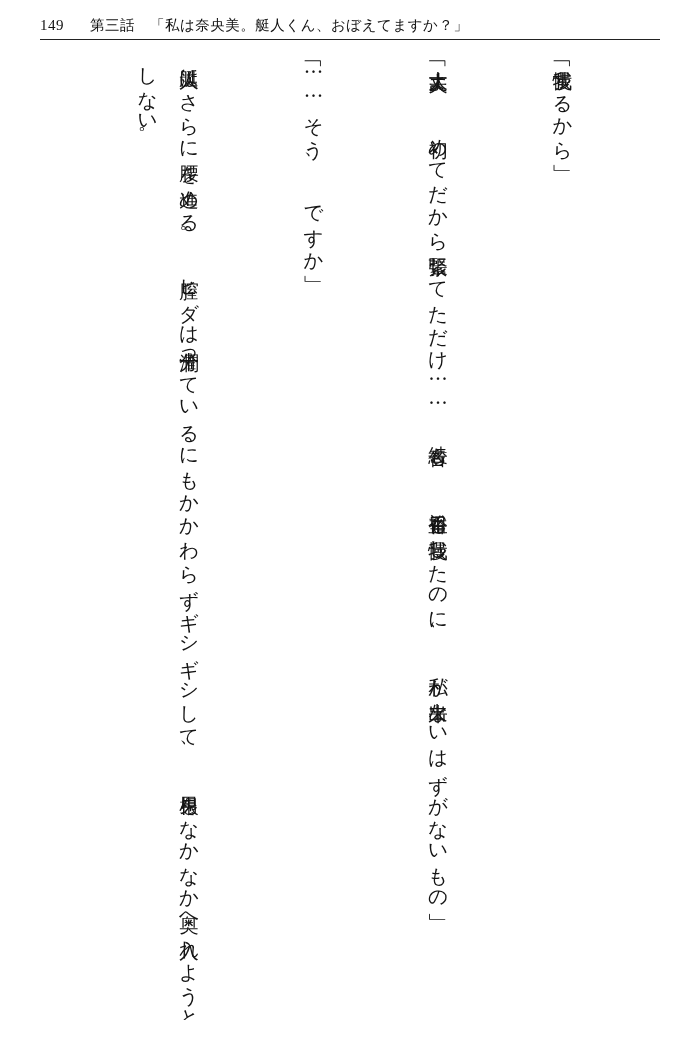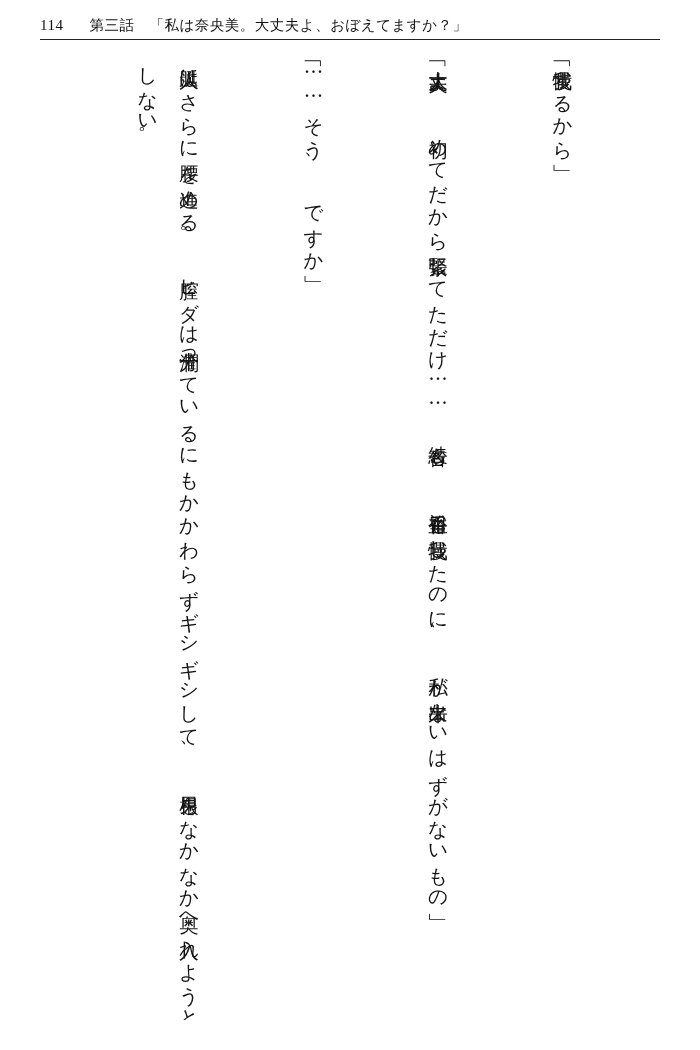--- a/index.html
+++ b/index.html
@@ -92,22 +92,22 @@
   .vline {
     display: block;
   }
 </style>
 </head>
 <body>
 
 <div class="page">
 
   <div class="header">
-    <span class="page-number">114</span>
-    <span class="chapter">第三話　「私は奈央美。大丈夫よ、おぼえてますか？」</span>
+    <span class="page-number">149</span>
+    <span class="chapter">第三話　「私は奈央美。艇人くん、おぼえてますか？」</span>
     <div class="header-rule"></div>
   </div>
 
   <div class="body-area">
     <div class="vtext">
       <span class="vline">「我慢するから」</span>
       <span class="vline">「大丈夫よ。　初めてだから緊張してただけ……　綾音も、　裕香里も我慢したのに、　私が出来ないはずがないもの」</span>
       <span class="vline">「……そう、　ですか」</span>
       <span class="vline">艇人はさらに腰を進める。　膣ヒダは十分潤っているにもかかわらずギシギシして、　男根をなかなか奥へ入れようとしない。</span>
       <span class="vline">「あぁぁぁぁぁぁぁぁぁッ!!」</span>

